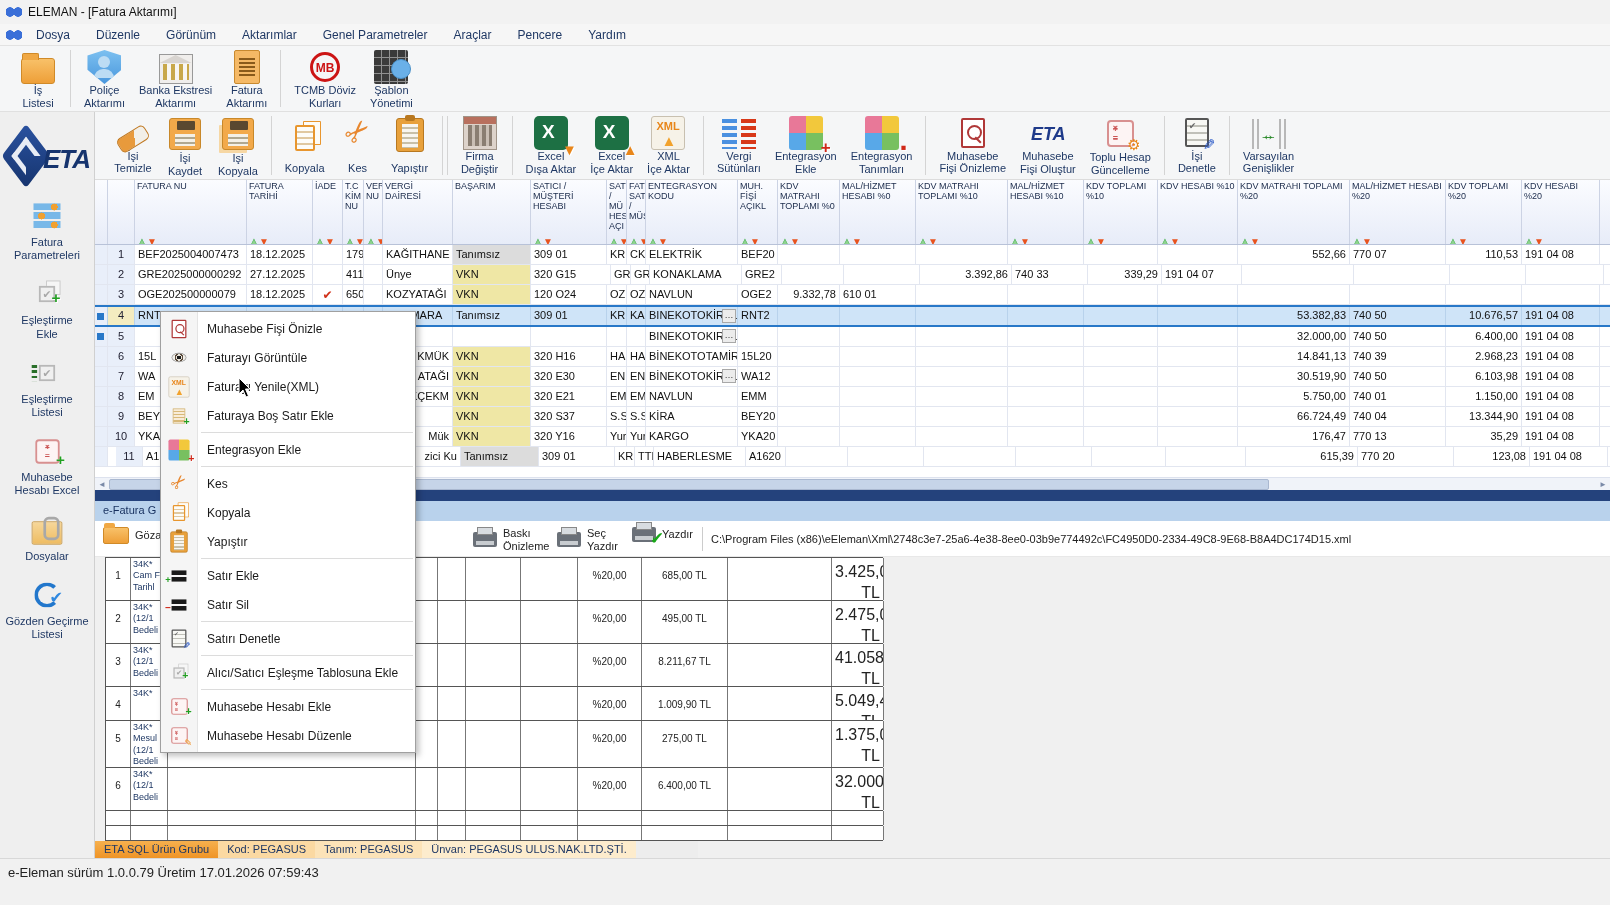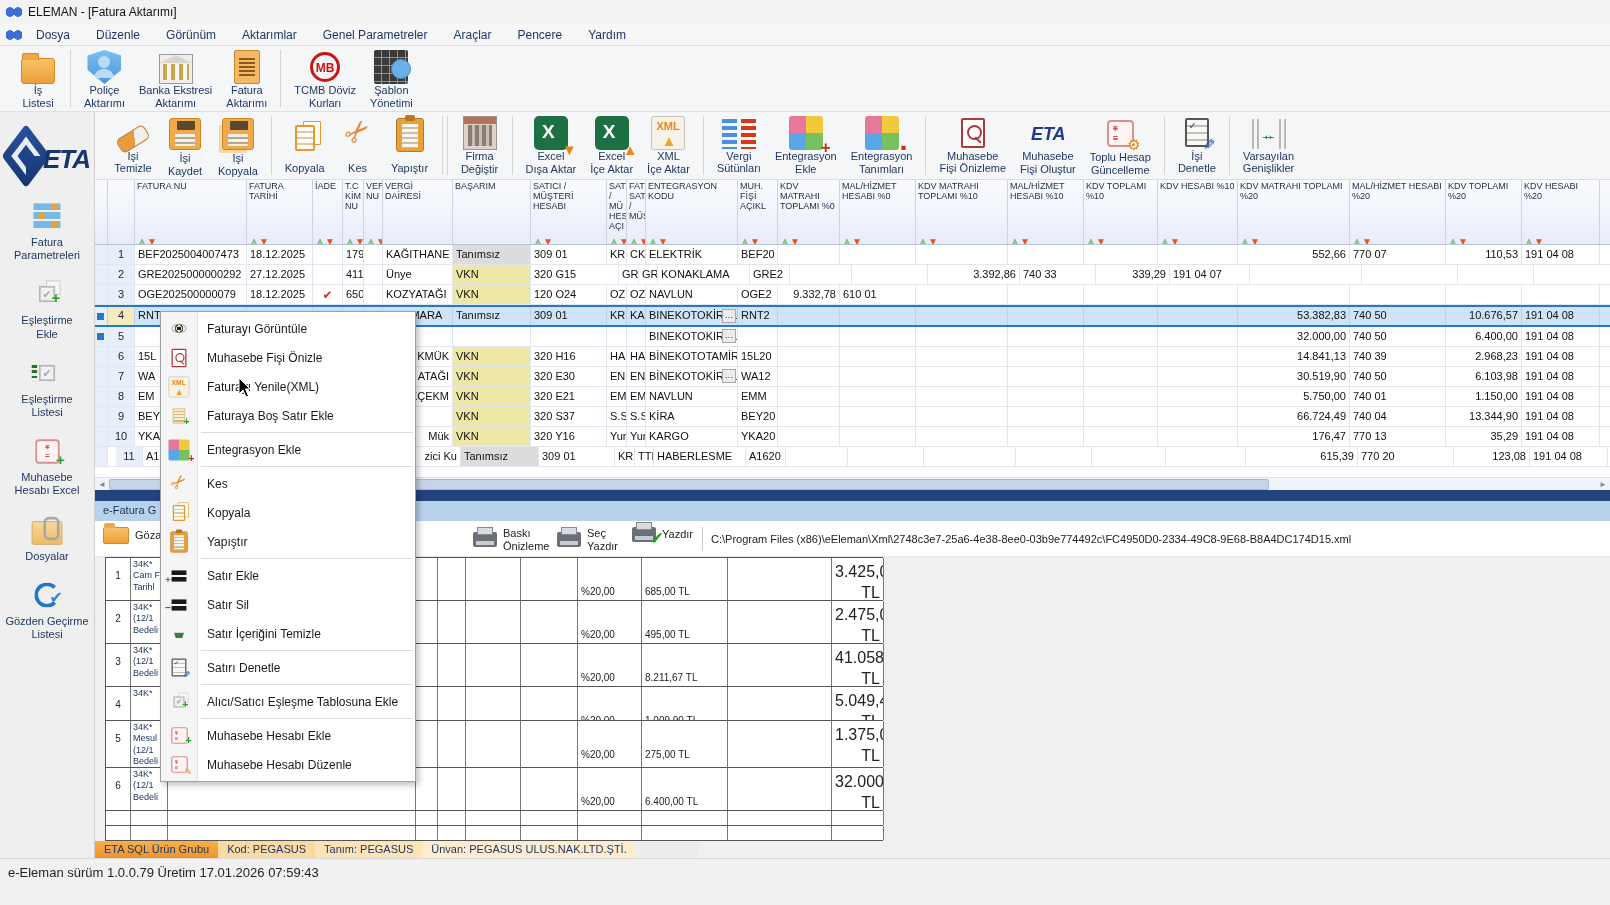--- a/index.html
+++ b/index.html
@@ -141,21 +141,21 @@
   #eftb{left:95px;top:521px;width:1515px;height:36px;background:#fff;border-bottom:1px solid #e8e8e8}
   .efb{position:absolute;display:flex;align-items:center;gap:6px;font-size:11px;color:#222;top:6px}
   .efb .lab2{line-height:1.15}
   .ef-sep{position:absolute;left:607px;top:6px;height:24px;border-left:1px solid #ccc}
   #efpath{position:absolute;left:616px;top:12px;font-size:11px;color:#222;white-space:nowrap}
   #eftable{left:105px;top:557px;width:778px;border-top:1px solid #555;border-left:1px solid #555;background:#fff}
   .bt-row{display:flex;border-bottom:1px solid #555}
   .bt-cell{border-right:1px solid #777;overflow:hidden;flex:none;font-size:10px;color:#222;padding:2px 3px}
   .bt-num{text-align:center;padding-top:12px}
   .bt-desc{font-size:9px;line-height:1.25;color:#1f3864;padding:1px 2px}
-  .bt-r{text-align:left;padding-top:28px}
+  .bt-r{text-align:center;padding-top:12px}
   .bt-total{font-size:16px;text-align:right;line-height:1.3;padding-top:4px}
   
   #statusbar{left:95px;top:841px;width:1515px;height:17px;display:flex;font-size:11px;color:#1f3864;align-items:stretch}
   .st{padding:2px 9px;white-space:nowrap}
   .st-brand{background:linear-gradient(#f6b04e,#ef9426)}
   .st-kod{background:#fbd9a2}
   .st-tanim{background:#fce3b8}
   .st-unvan{background:#fdeccd}
   .st-rest{background:#fdf5e4;flex:1;display:flex;gap:14px}
   .st-cap{width:62px;background:#ededed}
@@ -647,21 +647,21 @@
       <div class="g-row">
         <div class="g-cell c-strip" style="width: 13px;"></div>
         <div class="g-cell c-num" style="width: 27px;">2</div>
         <div class="g-cell" style="width: 112px;">GRE2025000000292</div>
         <div class="g-cell" style="width: 66px;">27.12.2025</div>
         <div class="g-cell" style="width: 30px;"></div>
         <div class="g-cell" style="width: 21px;">411</div>
         <div class="g-cell" style="width: 19px;"></div>
         <div class="g-cell" style="width: 70px;">Ünye</div>
         <div class="g-cell vkn" style="width: 78px;">VKN</div>
-        <div class="g-cell" style="width: 88px;">320 G15</div>
+        <div class="g-cell" style="width: 80px;">320 G15</div>
         <div class="g-cell" style="width: 20px;">GR</div>
         <div class="g-cell" style="width: 19px;">GRA</div>
         <div class="g-cell" style="width: 92px;">KONAKLAMA</div>
         <div class="g-cell" style="width: 40px;">GRE2</div>
         <div class="g-cell alr" style="width: 62px;"></div>
         <div class="g-cell" style="width: 76px;"></div>
         <div class="g-cell alr" style="width: 92px;">3.392,86</div>
         <div class="g-cell" style="width: 76px;">740 33</div>
         <div class="g-cell alr" style="width: 74px;">339,29</div>
         <div class="g-cell" style="width: 80px;">191 04 07</div>
@@ -1078,32 +1078,32 @@
   <div class="st st-tanim">Tanım: PEGASUS</div>
   <div class="st st-unvan">Ünvan: PEGASUS ULUS.NAK.LTD.ŞTİ.</div>
   <div class="st-cap"></div>
 </div>
 <div id="versionbar" class="abs">e-Eleman sürüm 1.0.0.79 Üretim 17.01.2026 07:59:43</div>
 
 <div id="ctxmenu" class="abs">
     <div class="cm-item">
       <div class="cm-icbox">
         <span class="icbox">
+          <span class="ic ic-fisprev"></span>
+        </span>
+      </div>
+      <div class="cm-lab">Muhasebe Fişi Önizle</div>
+    </div>
+    <div class="cm-item">
+      <div class="cm-icbox">
+        <span class="icbox">
           <span class="ic ic-eye"></span>
         </span>
       </div>
       <div class="cm-lab">Faturayı Görüntüle</div>
-    </div>
-    <div class="cm-item">
-      <div class="cm-icbox">
-        <span class="icbox">
-          <span class="ic ic-fisprev"></span>
-        </span>
-      </div>
-      <div class="cm-lab">Muhasebe Fişi Önizle</div>
     </div>
     <div class="cm-item">
       <div class="cm-icbox">
         <span class="icbox">
           <span class="ic ic-xmlup"></span>
         </span>
       </div>
       <div class="cm-lab">Faturayı Yenile(XML)</div>
     </div>
     <div class="cm-item">
@@ -1165,28 +1165,20 @@
     </div>
     <div class="cm-item">
       <div class="cm-icbox">
         <span class="icbox">
           <span class="ic ic-rows">
             <i class="ov ovrl">−</i>
           </span>
         </span>
       </div>
       <div class="cm-lab">Satır Sil</div>
-    </div>
-    <div class="cm-item">
-      <div class="cm-icbox">
-        <span class="icbox">
-          <span class="ic ic-broom"></span>
-        </span>
-      </div>
-      <div class="cm-lab">Satır İçeriğini Temizle</div>
     </div>
     <div class="cm-sep"></div>
     <div class="cm-item">
       <div class="cm-icbox">
         <span class="icbox">
           <span class="ic ic-checkedit">
             <i class="ov ovb">✎</i>
           </span>
         </span>
       </div>

